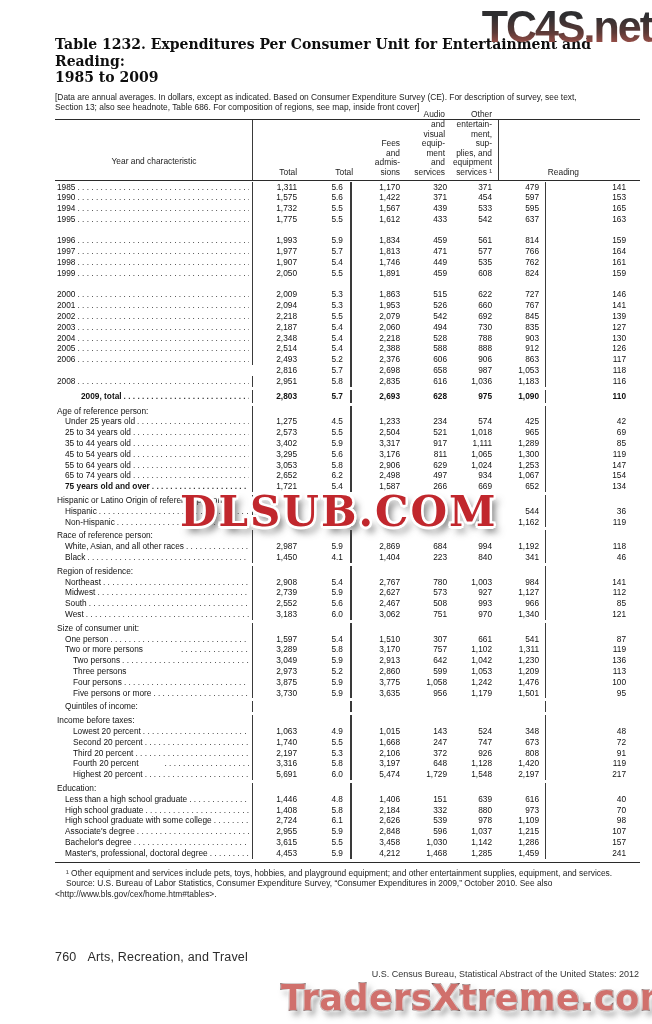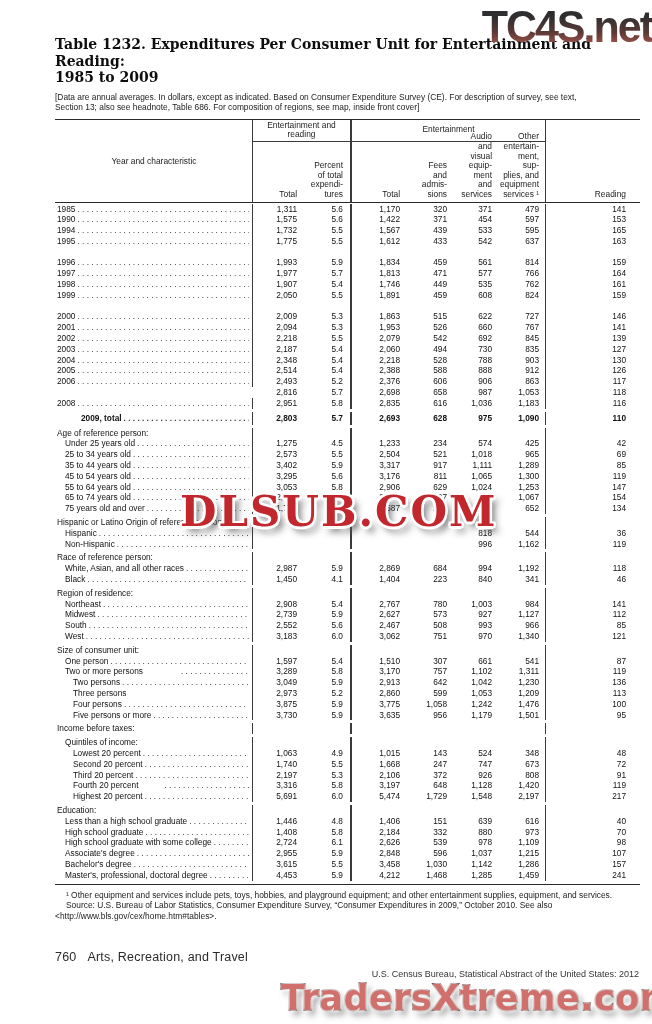--- a/index.html
+++ b/index.html
@@ -96,34 +96,23 @@
   <div class="content">
     <div class="title">
       <div>Table 1232. Expenditures Per Consumer Unit for Entertainment and Reading:</div>
       <div>1985 to 2009</div>
     </div>
 
     <div class="headnote">[Data are annual averages. In dollars, except as indicated. Based on Consumer Expenditure Survey (CE). For description of survey, see text, Section 13; also see headnote, Table 686. For composition of regions, see map, inside front cover]</div>
 
     <div class="tbl">
       <div class="thead">
-        <div class="grow">
-          <div class="stubcell"></div>
-          <div class="gcell g1">Entertainment and
-reading</div>
-          <div class="gcell g2">Entertainment</div>
-          <div class="gcell g3"></div>
-        </div>
         <div class="hrow">
           <div class="stubcell"></div>
           <div class="hcell c1">Total</div>
-          <div class="hcell c2">Percent
-of total
-expendi-
-tures</div>
           <div class="hcell c3">Total</div>
           <div class="hcell c4">Fees
 and
 admis-
 sions</div>
           <div class="hcell c5">Audio and
 visual
 equip-
 ment
 and
@@ -477,21 +466,21 @@
             </div>
             <div class="td c1">2,652</div>
             <div class="td c2">6.2</div>
             <div class="td c3">2,498</div>
             <div class="td c4">497</div>
             <div class="td c5">934</div>
             <div class="td c6">1,067</div>
             <div class="td c7">154</div>
           </div>
           <div class="tr">
-            <div class="td stub" style="padding-left: 10px;">
+            <div class="td stub" style="padding-left: 10px; font-weight: bold;">
               <span class="lbl">75 years old and over</span>
               <span class="dots">........................................................................................................................</span>
             </div>
             <div class="td c1">1,721</div>
             <div class="td c2">5.4</div>
             <div class="td c3">1,587</div>
             <div class="td c4">266</div>
             <div class="td c5">669</div>
             <div class="td c6">652</div>
             <div class="td c7">134</div>
@@ -720,34 +709,34 @@
             </div>
             <div class="td c1">3,730</div>
             <div class="td c2">5.9</div>
             <div class="td c3">3,635</div>
             <div class="td c4">956</div>
             <div class="td c5">1,179</div>
             <div class="td c6">1,501</div>
             <div class="td c7">95</div>
           </div>
           <div class="tr section">
-            <div class="td stub" style="padding-left: 2px;">
-              <span class="lbl">Income before taxes:</span>
+            <div class="td stub" style="padding-left: 10px;">
+              <span class="lbl">Quintiles of income:</span>
             </div>
             <div class="td c1"></div>
             <div class="td c2"></div>
             <div class="td c3"></div>
             <div class="td c4"></div>
             <div class="td c5"></div>
             <div class="td c6"></div>
             <div class="td c7"></div>
           </div>
           <div class="tr section">
-            <div class="td stub" style="padding-left: 10px;">
-              <span class="lbl">Quintiles of income:</span>
+            <div class="td stub" style="padding-left: 2px;">
+              <span class="lbl">Income before taxes:</span>
             </div>
             <div class="td c1"></div>
             <div class="td c2"></div>
             <div class="td c3"></div>
             <div class="td c4"></div>
             <div class="td c5"></div>
             <div class="td c6"></div>
             <div class="td c7"></div>
           </div>
           <div class="tr">

